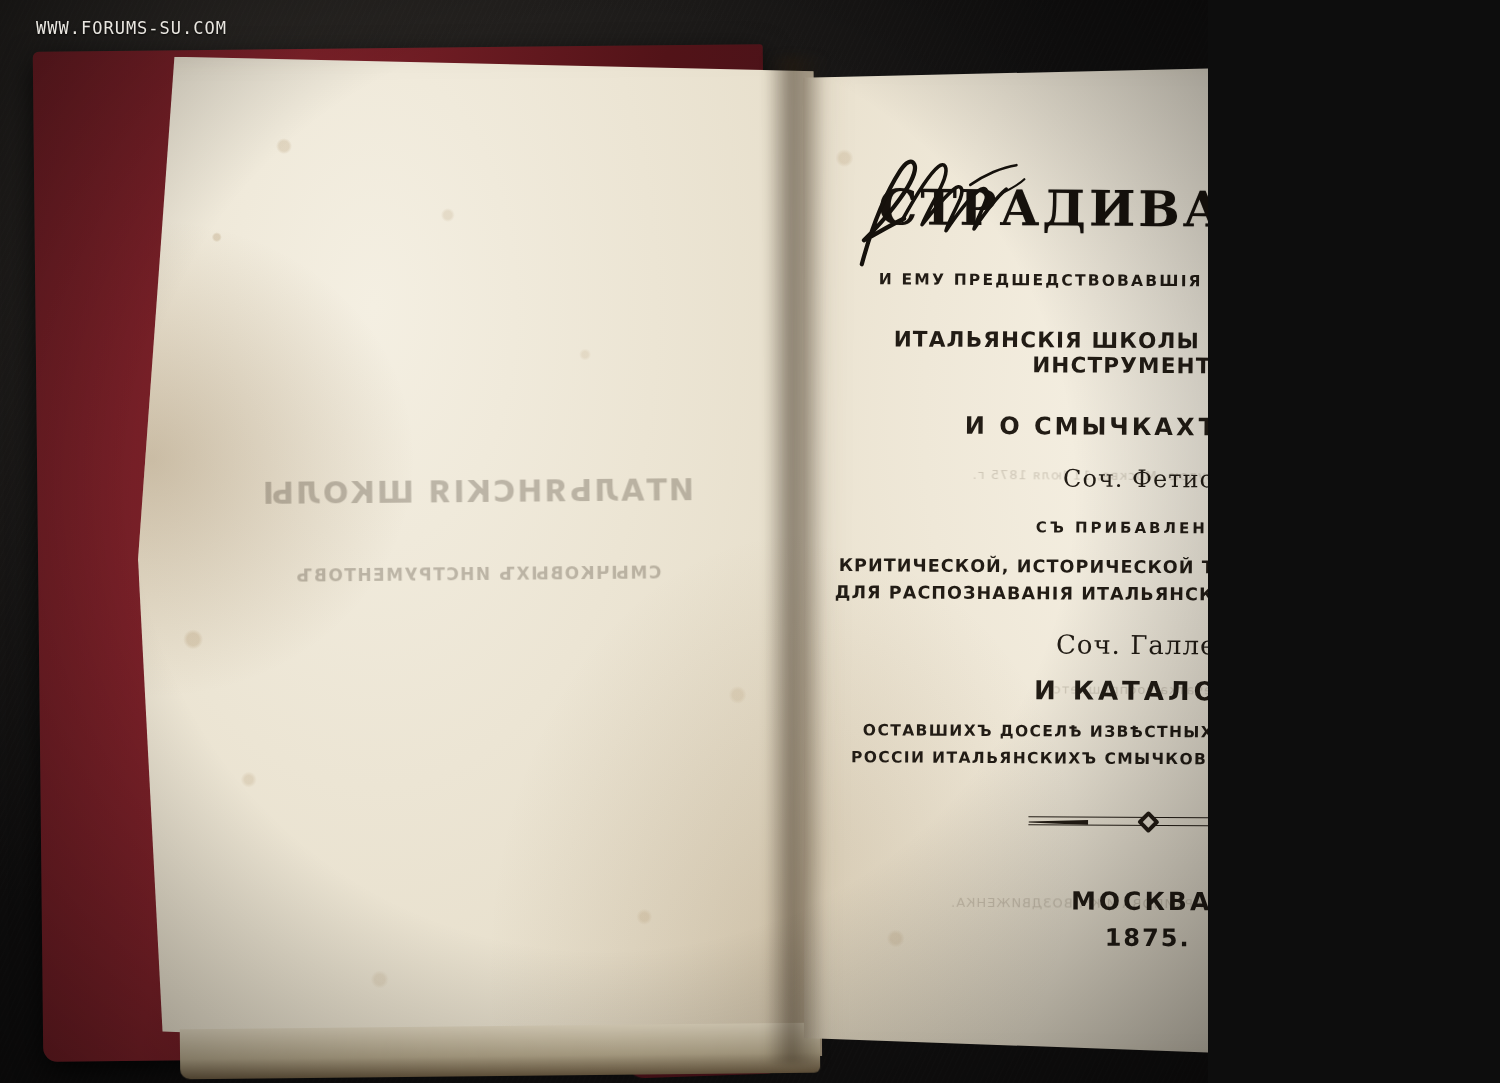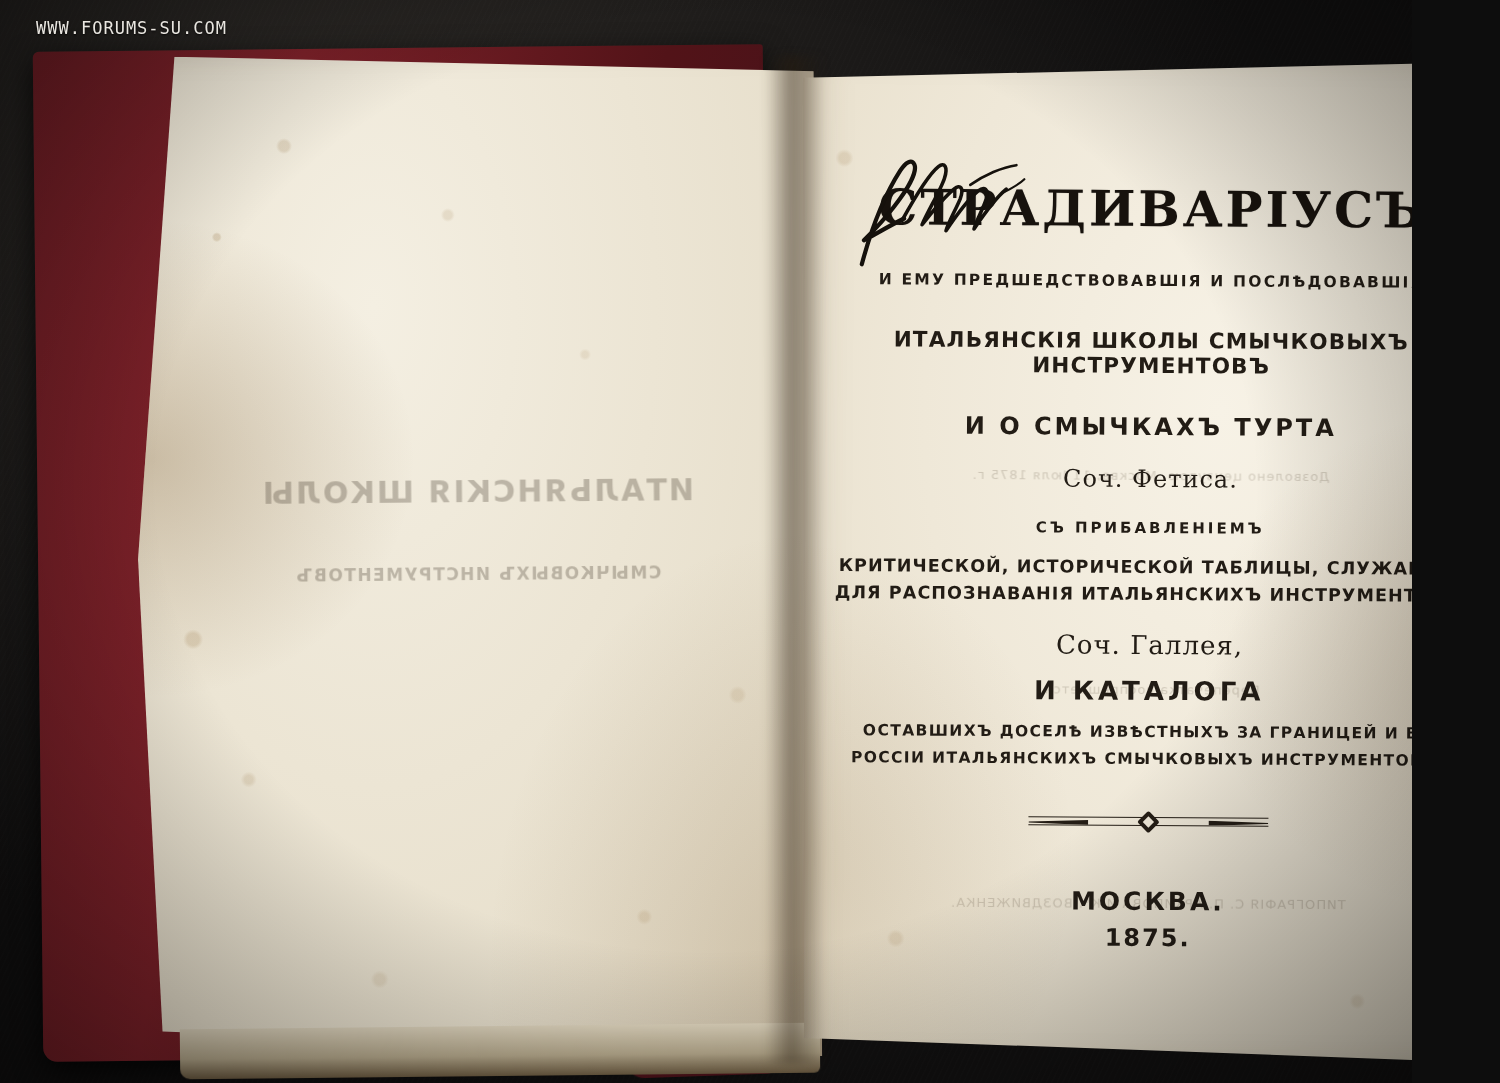--- a/index.html
+++ b/index.html
@@ -2,21 +2,21 @@
 <html><head>
 <meta charset="utf-8">
 <style>
   html, body {
     margin: 0;
     padding: 0;
     background: #0d0d0d;
   }
   #page {
     position: relative;
-    width: 1412px;
+    width: 1208px;
     height: 1083px;
     overflow: hidden;
     background: #191919;
     font-family: "Liberation Serif", serif;
   }
 
   
   .backdrop {
     position: absolute;
     inset: 0;

